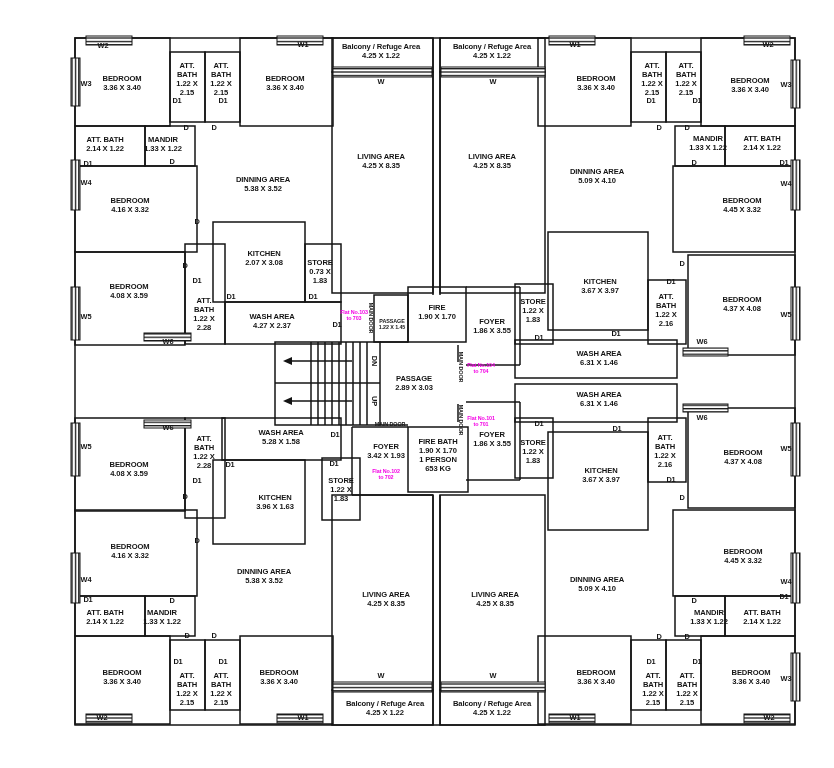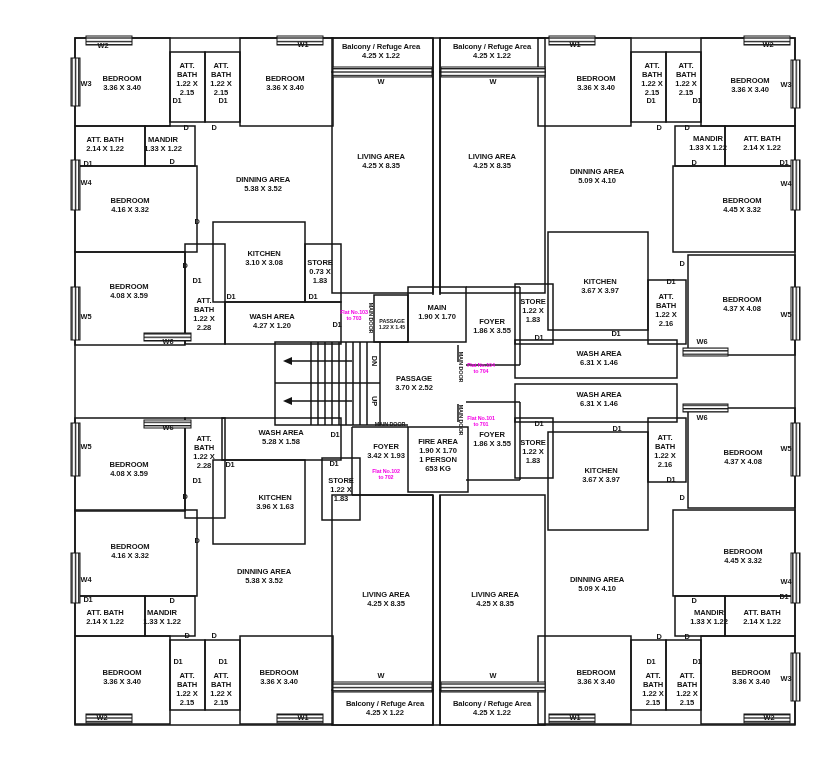--- a/index.html
+++ b/index.html
@@ -235,21 +235,21 @@
     </div>
     <div class="lbl room" style="left: 263px; top: 185px;">
       <div>DINNING AREA</div>
       <div>5.38 X 3.52</div>
     </div>
     <div class="lbl anno" style="left: 197px; top: 222px;">
       <div>D</div>
     </div>
     <div class="lbl room" style="left: 264px; top: 259px;">
       <div>KITCHEN</div>
-      <div>3.10 X 3.08</div>
+      <div>2.07 X 3.08</div>
     </div>
     <div class="lbl room" style="left: 320px; top: 272px;">
       <div>STORE</div>
       <div>0.73 X</div>
       <div>1.83</div>
     </div>
     <div class="lbl anno" style="left: 185px; top: 266px;">
       <div>D</div>
     </div>
     <div class="lbl anno" style="left: 197px; top: 281px;">
@@ -269,21 +269,21 @@
       <div>2.28</div>
     </div>
     <div class="lbl anno" style="left: 231px; top: 297px;">
       <div>D1</div>
     </div>
     <div class="lbl anno" style="left: 313px; top: 297px;">
       <div>D1</div>
     </div>
     <div class="lbl room" style="left: 272px; top: 322px;">
       <div>WASH AREA</div>
-      <div>4.27 X 1.20</div>
+      <div>4.27 X 2.37</div>
     </div>
     <div class="lbl anno" style="left: 168px; top: 342px;">
       <div>W6</div>
     </div>
     <div class="lbl anno" style="left: 337px; top: 325px;">
       <div>D1</div>
     </div>
     <div class="lbl room" style="left: 381px; top: 52px;">
       <div>Balcony / Refuge Area</div>
       <div>4.25 X 1.22</div>
@@ -407,41 +407,41 @@
       <div>D1</div>
     </div>
     <div class="lbl room" style="left: 599px; top: 359px;">
       <div>WASH AREA</div>
       <div>6.31 X 1.46</div>
     </div>
     <div class="lbl anno" style="left: 702px; top: 342px;">
       <div>W6</div>
     </div>
     <div class="lbl room" style="left: 437px; top: 313px;">
-      <div>MAIN</div>
+      <div>FIRE</div>
       <div>1.90 X 1.70</div>
     </div>
     <div class="lbl tiny" style="left: 392px; top: 324px;">
       <div>PASSAGE</div>
       <div>1.22 X 1.45</div>
     </div>
     <div class="lbl tiny" style="left: 371px; top: 318px; transform: translate(-50%, -50%) rotate(90deg);">
       <div>MAIN DOOR</div>
     </div>
     <div class="lbl flat" style="left: 354px; top: 315px;">
       <div>Flat No.103</div>
       <div>to 703</div>
     </div>
     <div class="lbl room" style="left: 492px; top: 327px;">
       <div>FOYER</div>
       <div>1.86 X 3.55</div>
     </div>
     <div class="lbl room" style="left: 414px; top: 384px;">
       <div>PASSAGE</div>
-      <div>3.70 X 2.52</div>
+      <div>2.89 X 3.03</div>
     </div>
     <div class="lbl anno" style="left: 374px; top: 361px; transform: translate(-50%, -50%) rotate(90deg);">
       <div>DN</div>
     </div>
     <div class="lbl anno" style="left: 374px; top: 401px; transform: translate(-50%, -50%) rotate(90deg);">
       <div>UP</div>
     </div>
     <div class="lbl tiny" style="left: 461px; top: 367px; transform: translate(-50%, -50%) rotate(90deg);">
       <div>MAIN DOOR</div>
     </div>
@@ -453,21 +453,21 @@
       <div>MAIN DOOR</div>
     </div>
     <div class="lbl flat" style="left: 481px; top: 421px;">
       <div>Flat No.101</div>
       <div>to 701</div>
     </div>
     <div class="lbl tiny" style="left: 390px; top: 424px;">
       <div>MAIN DOOR</div>
     </div>
     <div class="lbl room" style="left: 438px; top: 456px;">
-      <div>FIRE AREA</div>
+      <div>FIRE BATH</div>
       <div>1.90 X 1.70</div>
       <div>1 PERSON</div>
       <div>653 KG</div>
     </div>
     <div class="lbl room" style="left: 492px; top: 440px;">
       <div>FOYER</div>
       <div>1.86 X 3.55</div>
     </div>
     <div class="lbl room" style="left: 386px; top: 452px;">
       <div>FOYER</div>

